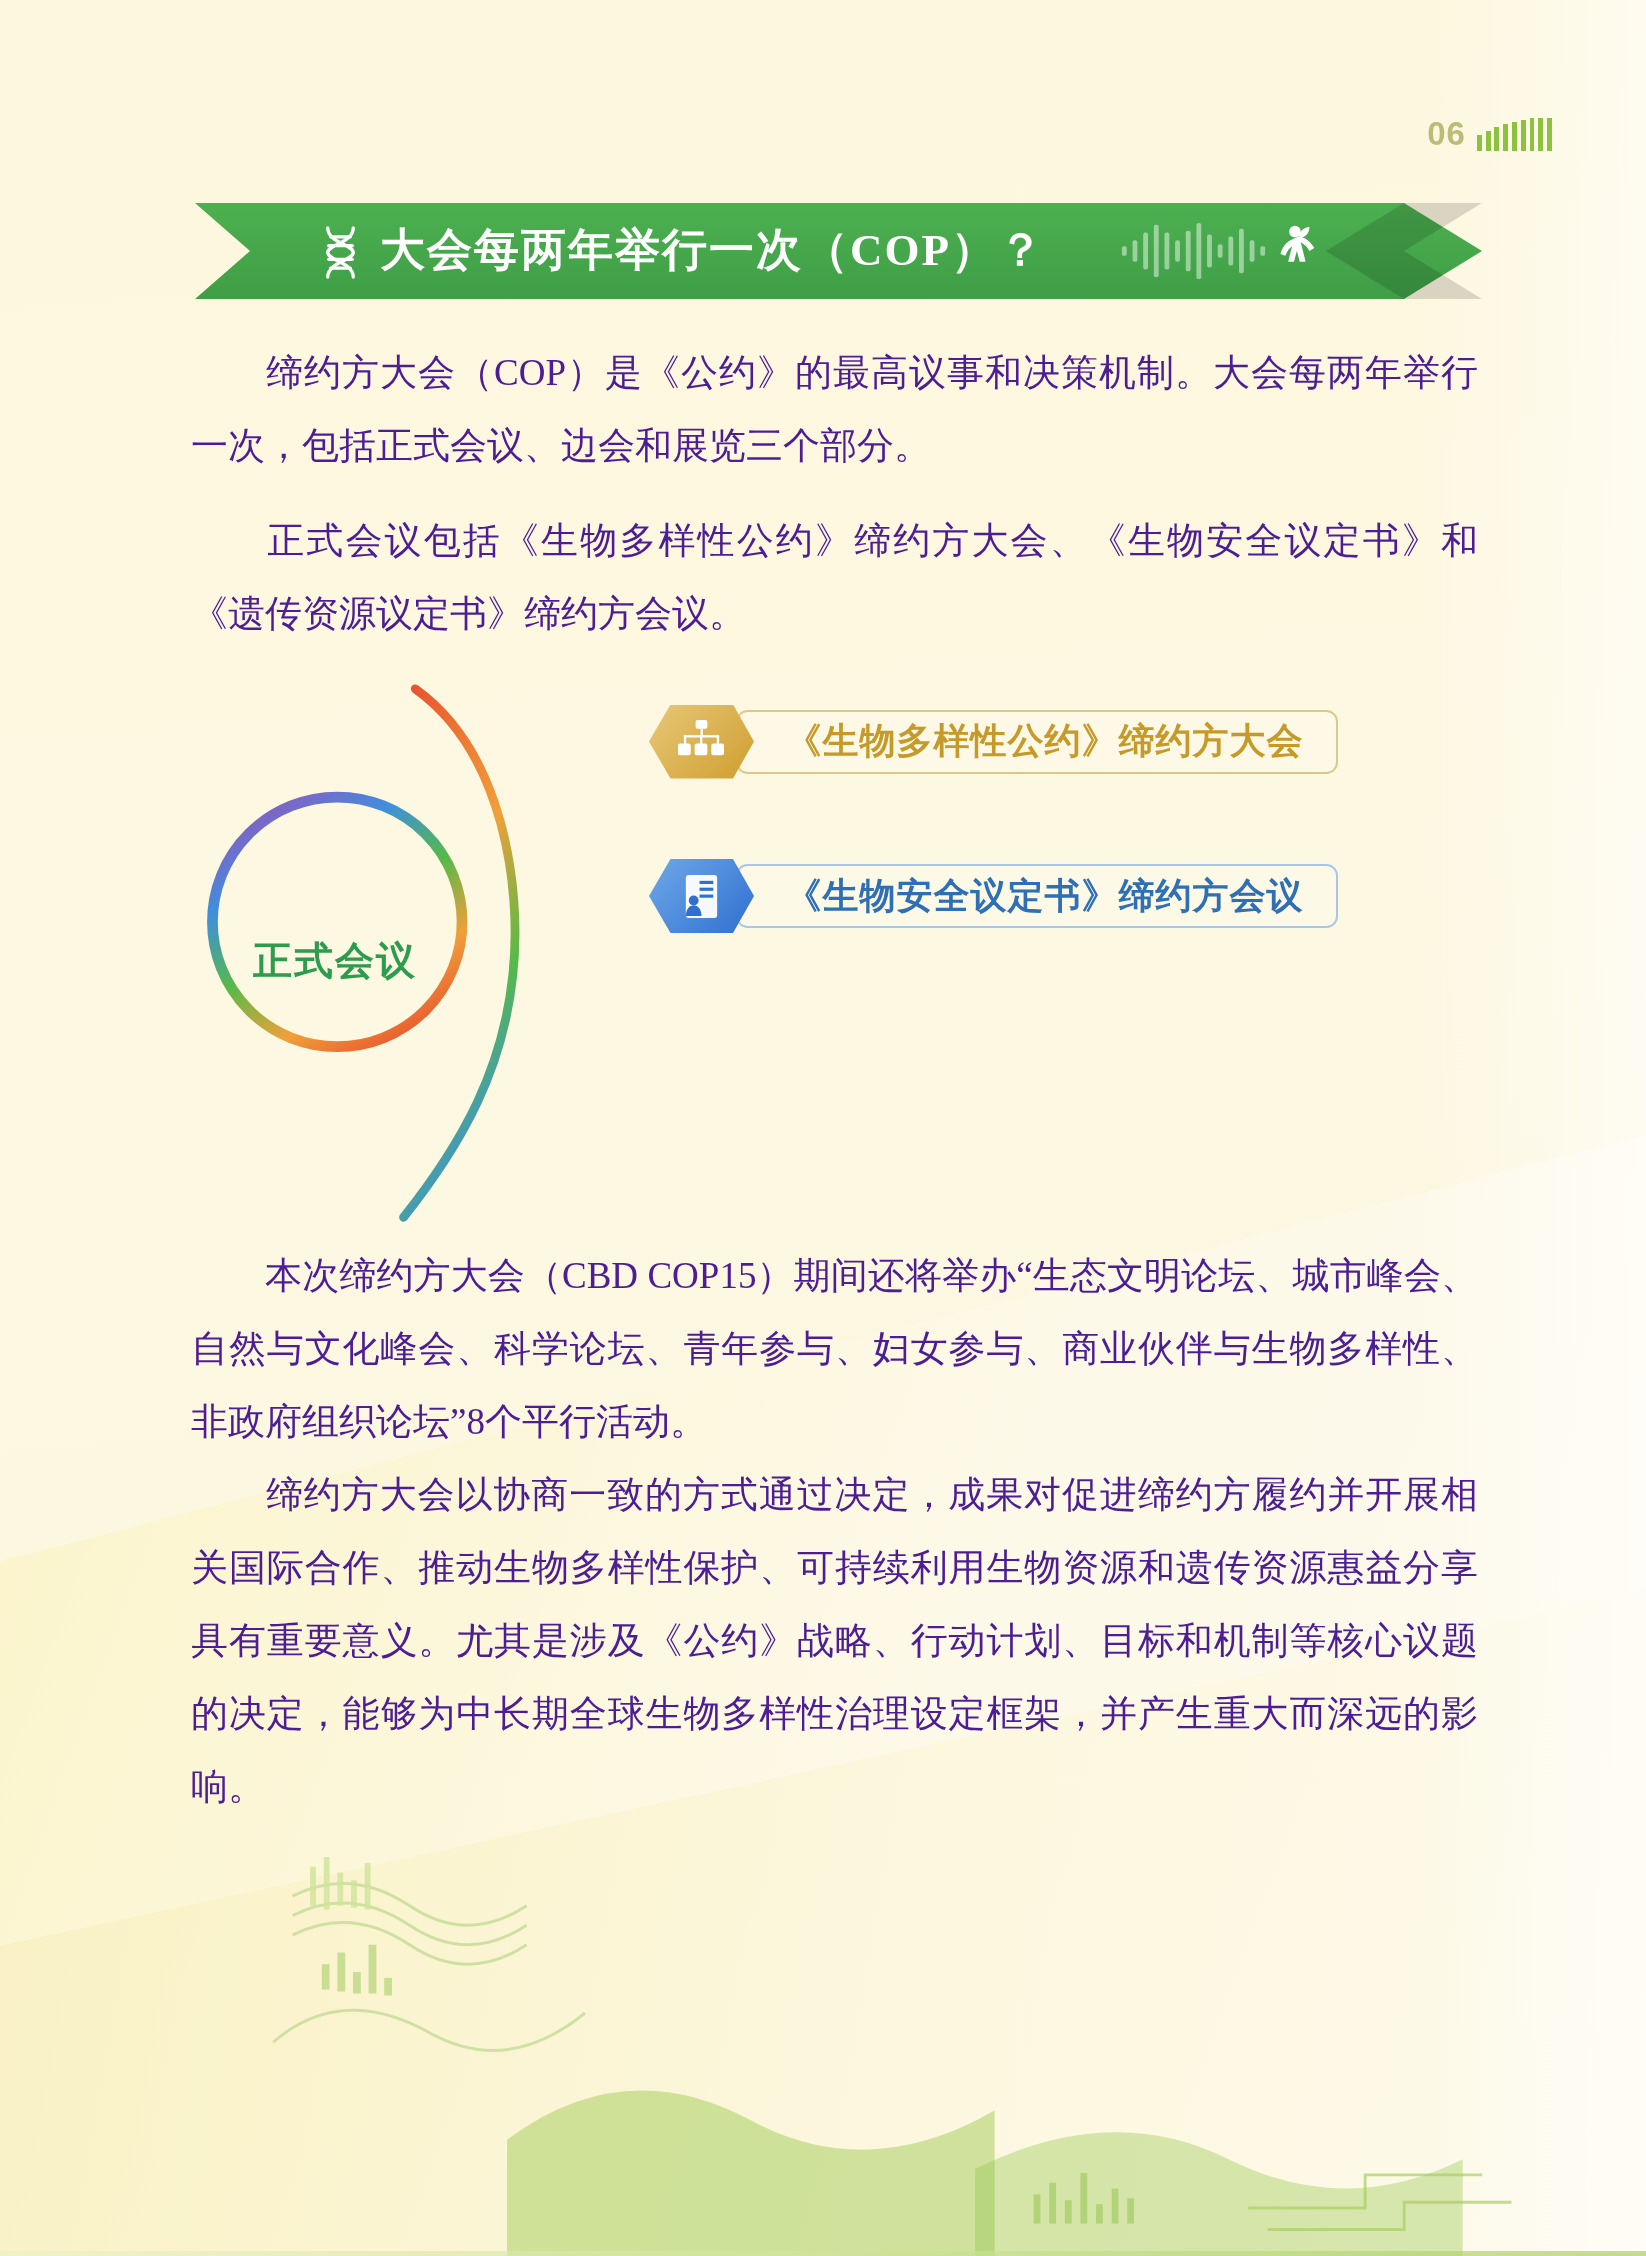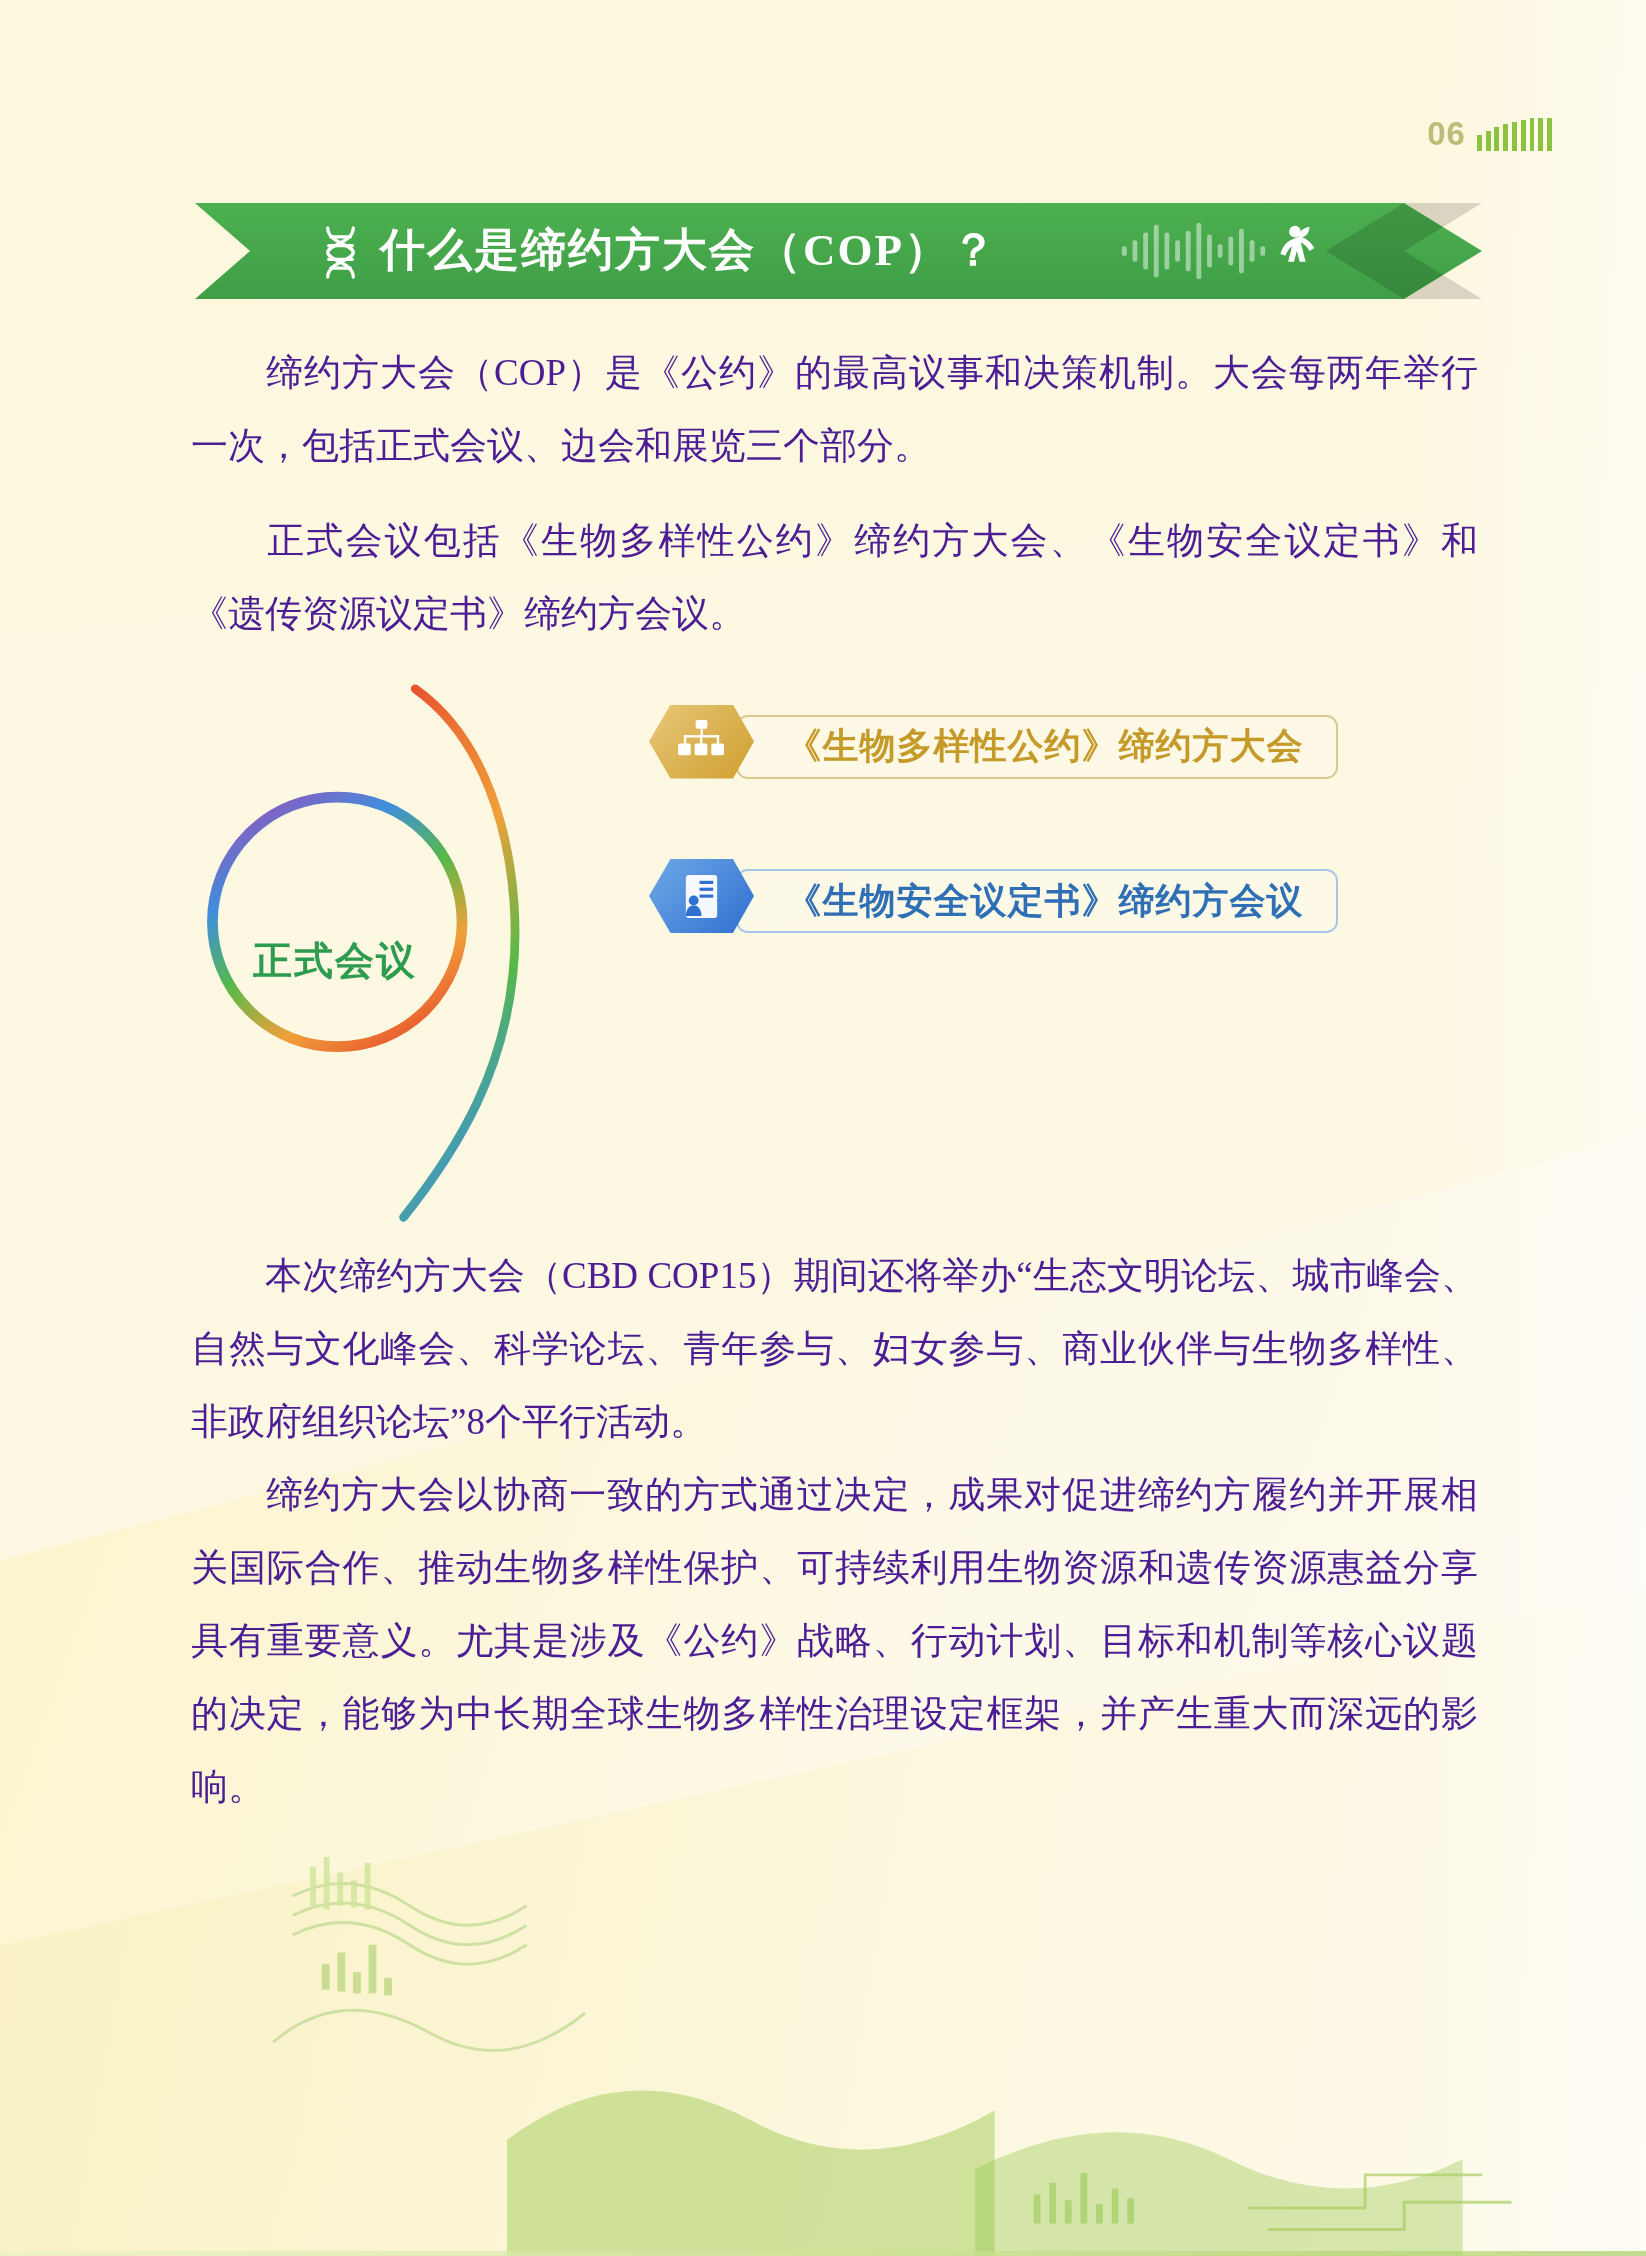--- a/index.html
+++ b/index.html
@@ -179,21 +179,21 @@
     font-weight: bold;
     color: #2e9c4f;
     letter-spacing: 2px;
   }
 
   .row {
     position: absolute;
     left: 458px;
     height: 74px;
     display: flex;
-    align-items: flex-end;
+    align-items: center;
   }
   #row1 { top: 21.5px; }
   #row2 { top: 176px; }
   #row3 { top: 332px; }
 
   .hexbadge {
     position: relative;
     width: 105px;
     height: 74px;
     flex: 0 0 auto;
@@ -295,21 +295,21 @@
   </svg>
 
   <svg class="banner-person" viewBox="0 0 62 62">
     <g fill="#ffffff">
       <circle cx="33" cy="11" r="6"></circle>
       <path d="M30 19 c-6 2 -10 8 -12 15 l5 2 c2 -5 4 -8 7 -10 l-4 16 h6 l3 -11 3 11 h6 l-5 -20 c4 2 7 5 9 9 l5 -3 c-4 -7 -9 -11 -16 -12 z"></path>
       <path d="M48 6 c-7 1 -11 6 -11 11 c6 1 11 -4 11 -11 z"></path>
     </g>
   </svg>
 
-  <div class="banner-title">什么是缔约方大会（COP）？</div>
+  <div class="banner-title">大会每两年举行一次（COP）？</div>
 </div>
 
 <div class="para" id="p1"><span class="ind"></span><span>缔约方大会（COP）是《公约》的最高议事和决策机制。大会每两年举行一次，包括正式会议、边会和展览三个部分。</span></div>
 
 <div class="para" id="p2"><span class="ind"></span><span>正式会议包括《生物多样性公约》缔约方大会、《生物安全议定书》和《遗传资源议定书》缔约方会议。</span></div>
 
 <div class="diagram">
 
   <svg class="ring-outer" viewBox="0 0 360 560">
     <defs>

